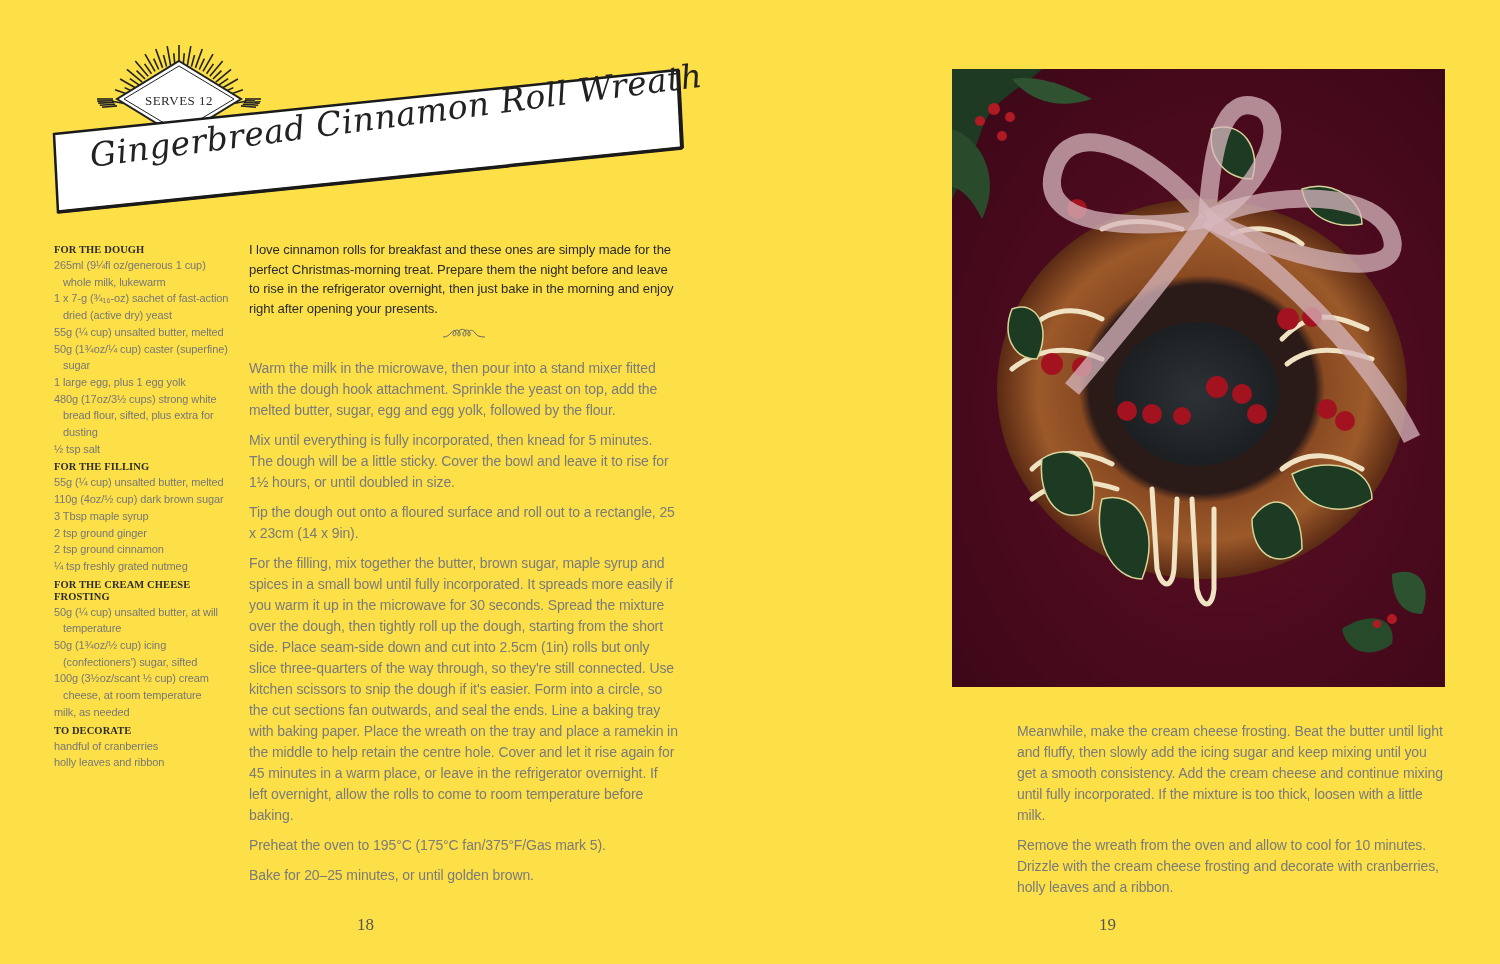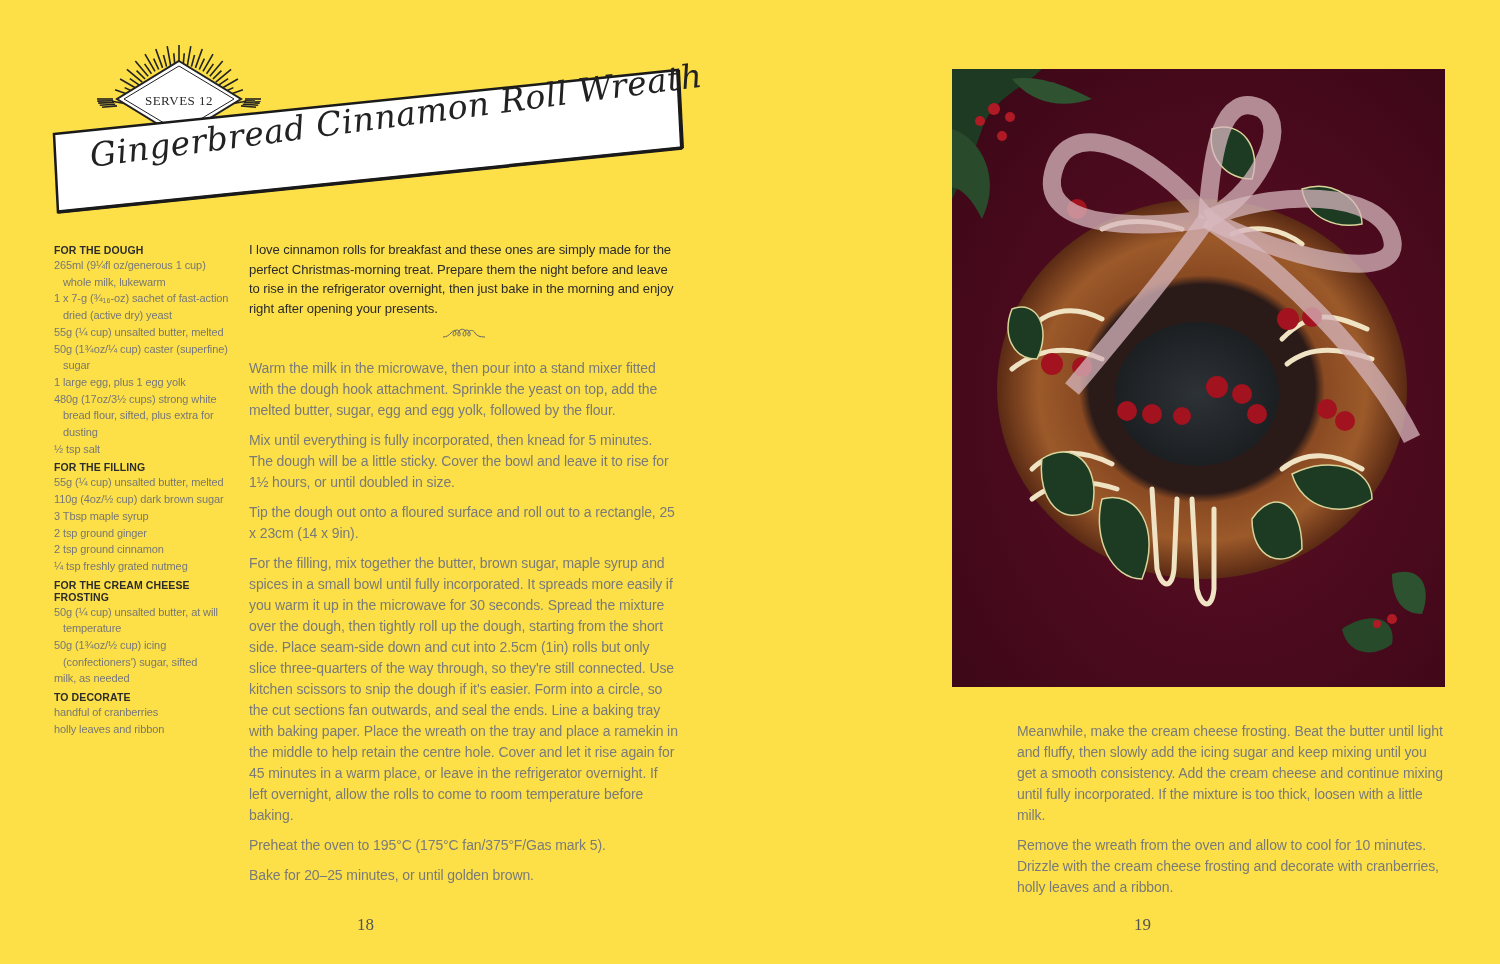--- a/index.html
+++ b/index.html
@@ -20,21 +20,21 @@
   .banner-title {
     position: absolute; left: 40px; top: 72px; width: 600px;
     font-family: "DejaVu Serif", serif; font-style: italic; font-size: 33px; color: #222;
     transform: rotate(-7.5deg); transform-origin: 0 50%; white-space: nowrap; letter-spacing: 0.5px;
   }
 
   
   .ingredients { position: absolute; left: 54px; top: 244px; width: 180px; }
   .ing-section { margin-bottom: 4px; }
   .ing-heading {
-    font-family: Liberation Sans, sans-serif; font-weight: bold; font-size: 10.5px;
+    font-family: Liberation Serif, serif; font-weight: bold; font-size: 10.5px;
     color: #2c2c2c; text-transform: uppercase; line-height: 12px; margin-bottom: 1px; letter-spacing: 0.1px;
   }
   .ing-item {
     font-size: 11px; line-height: 16.7px; color: #777;
     padding-left: 9px; text-indent: -9px; letter-spacing: -0.1px;
   }
 
   
   .method-left { position: absolute; left: 249px; top: 240px; width: 430px; }
   .intro { font-size: 13.1px; line-height: 19.7px; color: #2b2b2b; letter-spacing: -0.1px; }
@@ -140,20 +140,21 @@
       <div class="ing-item">110g (4oz/½ cup) dark brown sugar</div>
       <div class="ing-item">3 Tbsp maple syrup</div>
       <div class="ing-item">2 tsp ground ginger</div>
       <div class="ing-item">2 tsp ground cinnamon</div>
       <div class="ing-item">¼ tsp freshly grated nutmeg</div>
     </div>
     <div class="ing-section">
       <div class="ing-heading">FOR THE CREAM CHEESE FROSTING</div>
       <div class="ing-item">50g (¼ cup) unsalted butter, at will temperature</div>
       <div class="ing-item">50g (1¾oz/½ cup) icing (confectioners') sugar, sifted</div>
+      <div class="ing-item">100g (3½oz/scant ½ cup) cream cheese, at room temperature</div>
       <div class="ing-item">milk, as needed</div>
     </div>
     <div class="ing-section">
       <div class="ing-heading">TO DECORATE</div>
       <div class="ing-item">handful of cranberries</div>
       <div class="ing-item">holly leaves and ribbon</div>
     </div>
   </div>
 
   <div class="method-left">
@@ -255,14 +256,14 @@
       </g>
     </svg>
   </div>
 
   <div class="method-right">
     <p class="step">Meanwhile, make the cream cheese frosting. Beat the butter until light and fluffy, then slowly add the icing sugar and keep mixing until you get a smooth consistency. Add the cream cheese and continue mixing until fully incorporated. If the mixture is too thick, loosen with a little milk.</p>
     <p class="step">Remove the wreath from the oven and allow to cool for 10 minutes. Drizzle with the cream cheese frosting and decorate with cranberries, holly leaves and a ribbon.</p>
   </div>
 
   <div class="page-num" style="left:357px;">18</div>
-  <div class="page-num" style="left:1134px;">19</div>
+  <div class="page-num" style="left:1099px;">19</div>
 </div>
 
 </body></html>

